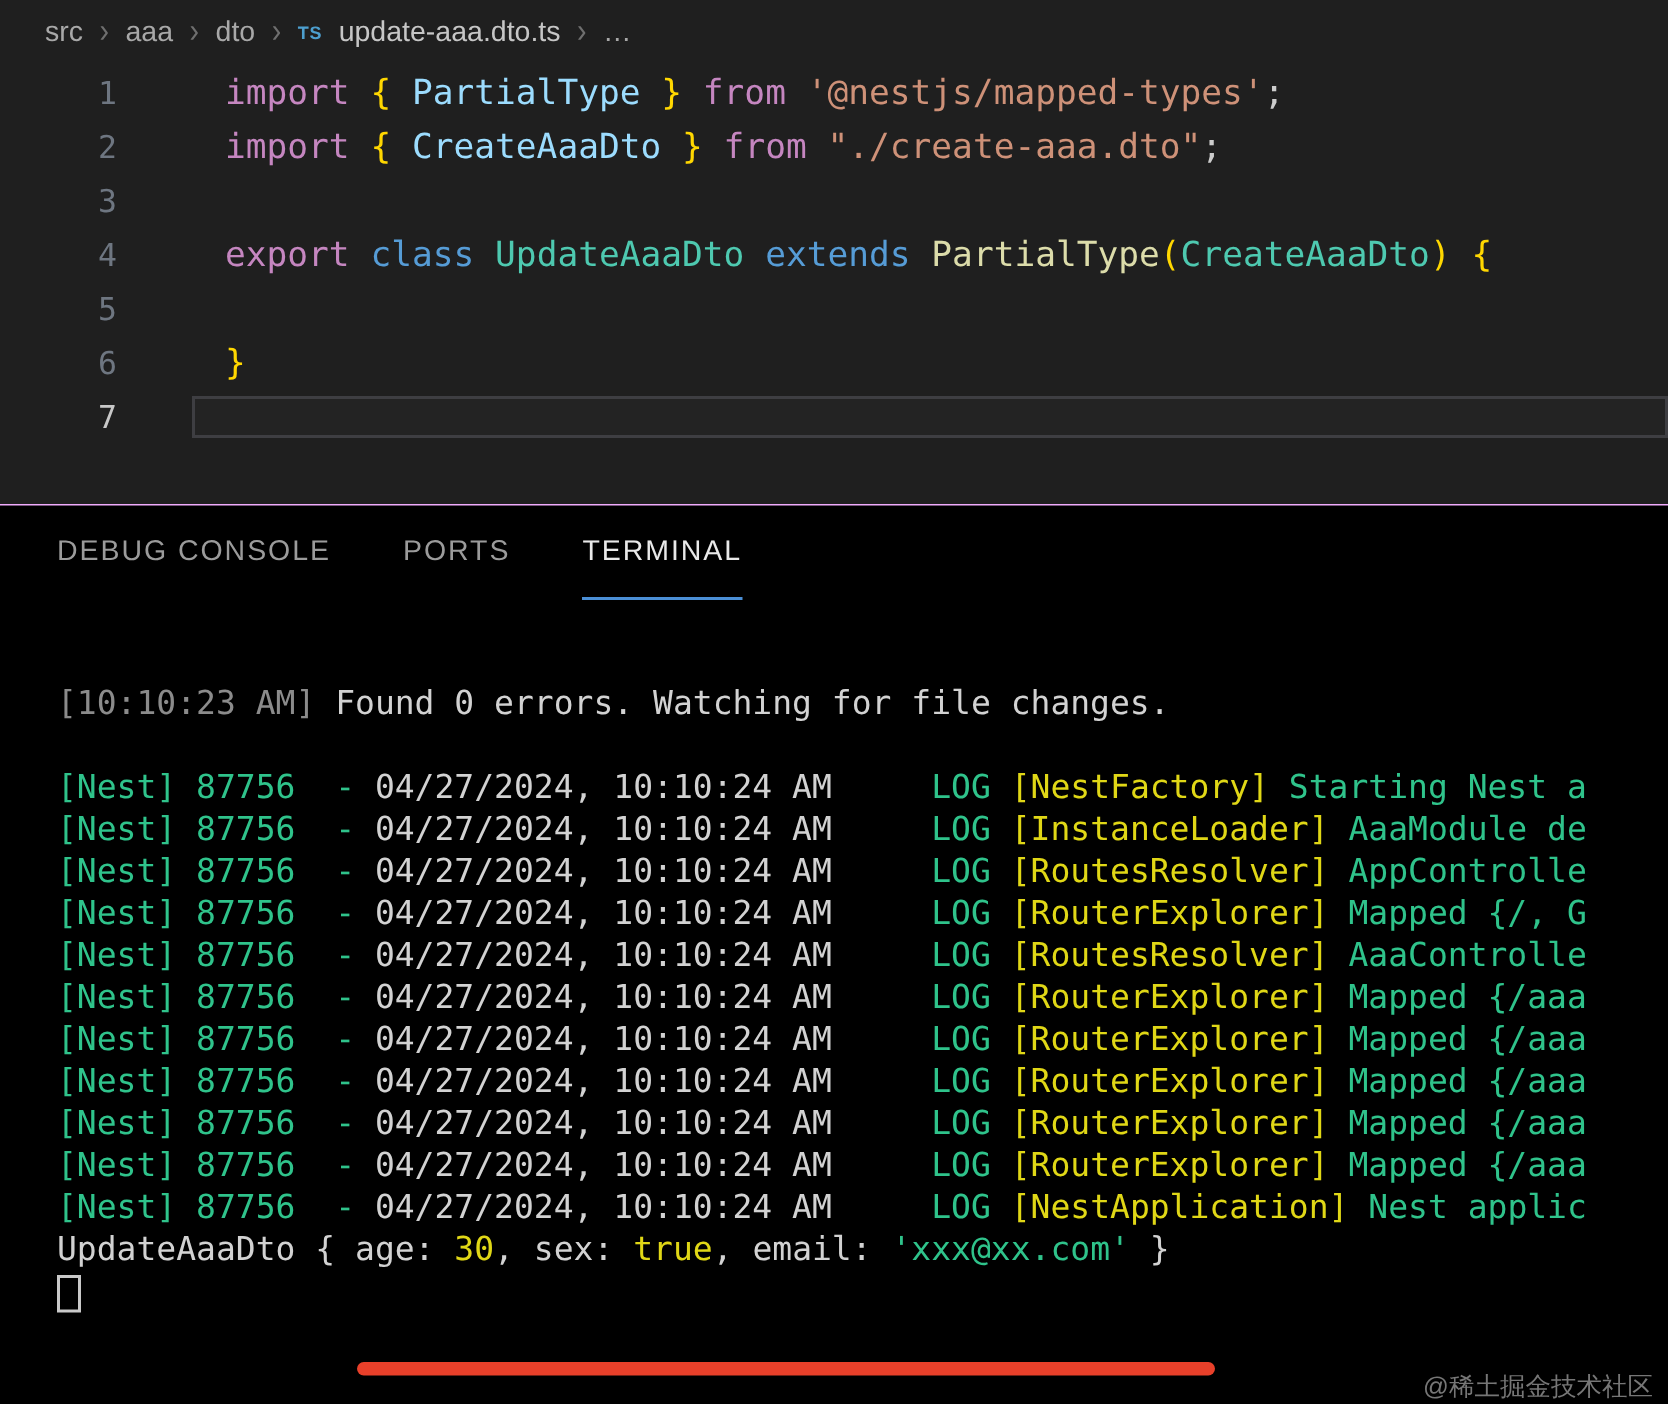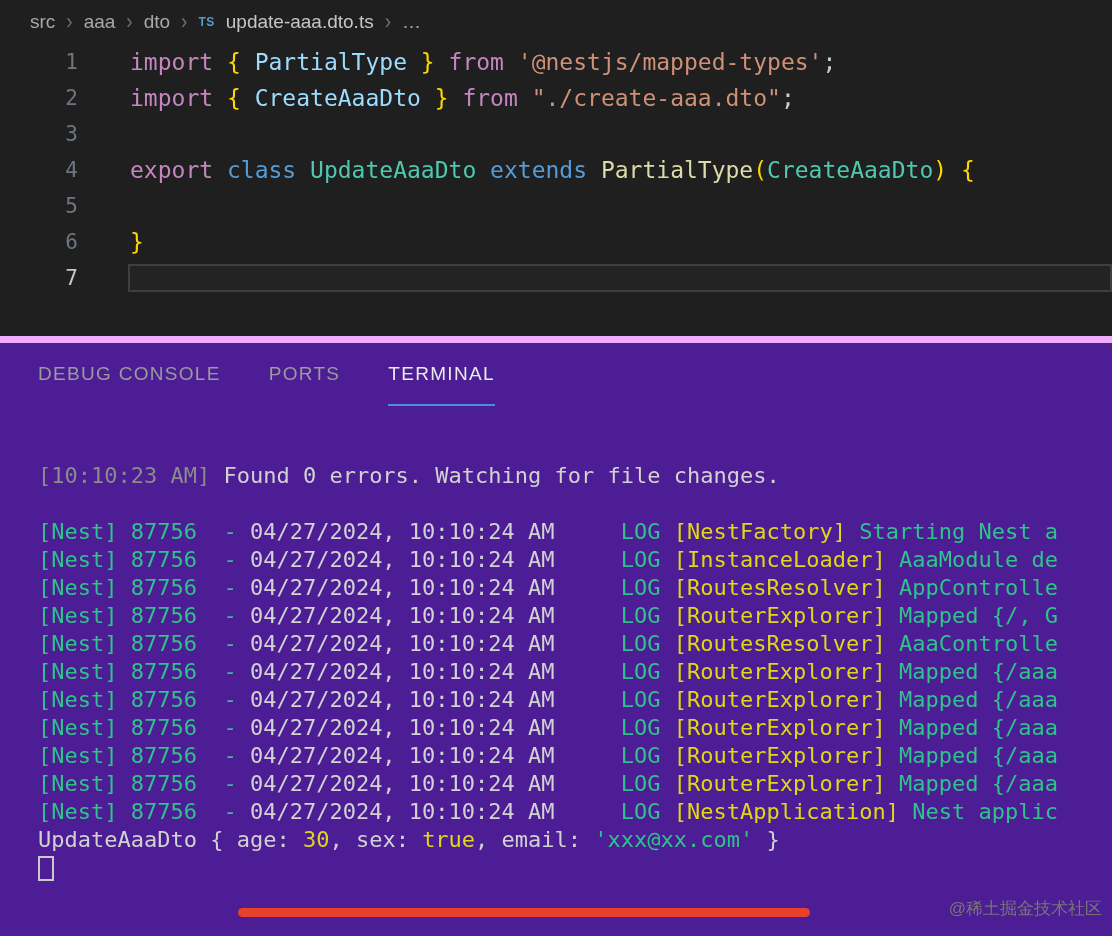--- a/index.html
+++ b/index.html
@@ -16,37 +16,37 @@
   }
   .bc-item { color:#a8a8a8; }
   .bc-sep  { color:#6f6f6f; font-size:19px; transform:scaleY(1.2); }
   .bc-ts   { color:#4d9fce; font-weight:bold; font-size:12px; letter-spacing:0.5px; }
   .bc-file { color:#c6c6c6; }
   
   .editor { position:relative; }
   .ed-line { display:flex; height:36px; line-height:36px; font-size:23px; }
   .ed-num  { width:78px; flex:none; text-align:right; color:#6e7681; font-size:21px; }
   .ed-num.active { color:#c8c8c8; }
-  .ed-code { flex:1; margin-left:52px; white-space:pre; color:#cccccc; }
+  .ed-code { flex:1; margin-left:72px; white-space:pre; color:#cccccc; }
   .ed-code.current {
     margin-left:50px; margin-top:4px; height:28px; line-height:24px;
     border:2px solid #3e3e42; background:#232323;
   }
   .tk-kw { color:#C586C0; }  
   .tk-ct { color:#569CD6; }  
   .tk-ty { color:#9CDCFE; }  
   .tk-tg { color:#4EC9B0; }  
   .tk-fn { color:#DCDCAA; }  
   .tk-br { color:#FFD700; }  
   .tk-st { color:#CE9178; }  
   .tk-pl { color:#cccccc; }
   
   .panel {
     position:absolute; left:0; right:0; top:336px; bottom:0;
-    background:#4c1d95; border-top:7px solid #f0abfc;
+    background:#000000; border-top:1px solid #f0abfc;
   }
   .tabs {
     display:flex; align-items:stretch; height:63px; padding-left:38px; gap:48px;
     font-family:"Liberation Sans", sans-serif; font-size:19px; letter-spacing:1.3px;
   }
   .tab { display:flex; align-items:center; color:#9b9b9b; border-bottom:2px solid transparent; cursor:pointer; }
   .tab.active { color:#e9e9e9; }
   
   .terminal { padding:28px 0 0 38px; font-size:22px; line-height:28px; }
   .t-row { height:28px; white-space:pre; overflow:hidden; }
@@ -57,21 +57,21 @@
   .t-cursor {
     display:inline-block; width:16px; height:25px; margin-top:2px;
     border:2px solid #c9c9c9; vertical-align:top;
   }
   
   .red-underline {
     position:absolute; left:238px; top:908px; width:572px; height:9px;
     border-radius:5px; background:#e8402a;
   }
   .watermark {
-    position:absolute; right:10px; bottom:16px; color:#767676;
+    position:absolute; right:10px; bottom:0; color:#767676;
     font-family:"Liberation Sans", sans-serif; font-size:17px;
   }
 </style>
 </head>
 <body>
 
 <div class="screen">
 
   <div class="breadcrumb" id="breadcrumb">
       <span class="bc-item">src</span>

